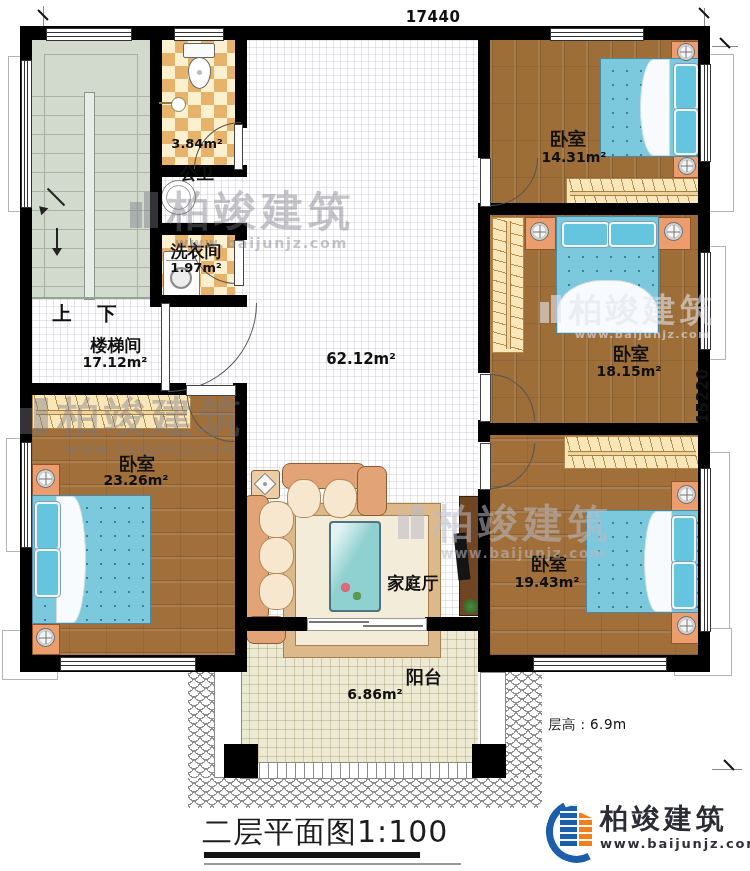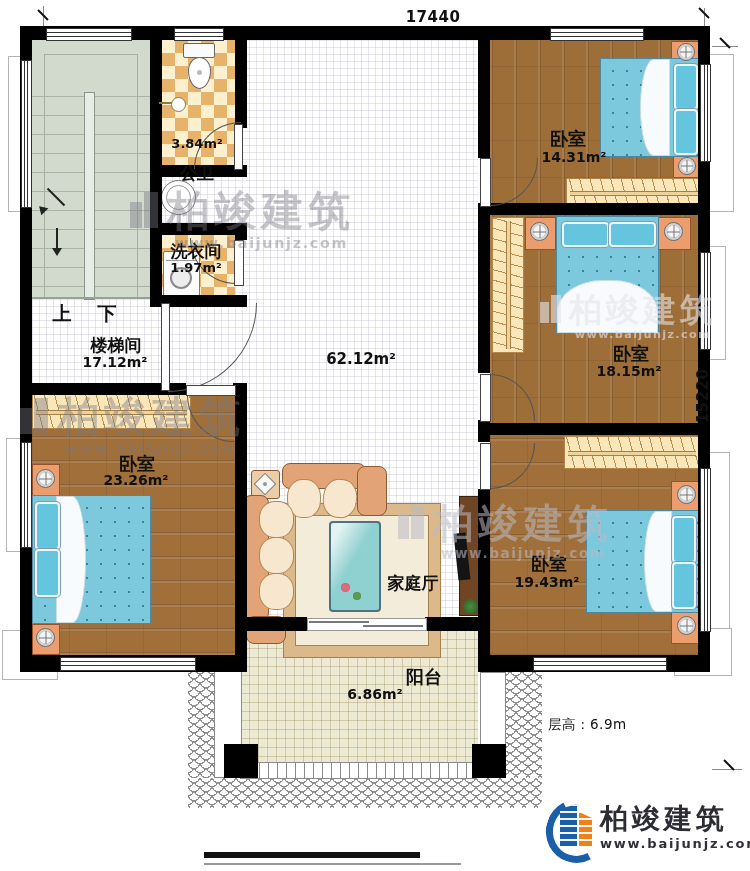--- a/index.html
+++ b/index.html
@@ -315,20 +315,23 @@
   <div class="tick" style="left:36px;top:14px;"></div>
   <div class="thin" style="left:704px;top:8px;width:1px;height:18px;"></div>
   <div class="tick" style="left:697px;top:12px;"></div>
   <div class="thin" style="left:712px;top:46px;width:26px;height:1px;"></div>
   <div class="tick" style="left:718px;top:42px;"></div>
   <div class="thin" style="left:712px;top:769px;width:30px;height:1px;"></div>
   <div class="tick" style="left:722px;top:764px;"></div>
 
   <div class="note" style="left:548px;top:716px;">层高：6.9m</div>
 
+  <div class="title-text" style="left:202px;top:812px;">
+    <span>二层平面图</span><span>1:100</span>
+  </div>
   <div class="title-bar" style="left:204px;top:852px;width:216px;height:6px;"></div>
   <div class="title-bar" style="left:204px;top:863px;width:257px;height:2px;background:#999;"></div>
 
   <div class="logo-swoosh" style="left:546px;top:799px;"></div>
   <div class="logo-b" style="left:560px;top:804px;width:17px;height:42px;background-color:#1b5ea9;clip-path:polygon(0 12%,100% 0,100% 100%,0 100%);"></div>
   <div class="logo-b" style="left:579px;top:812px;width:13px;height:34px;background-color:#f08019;clip-path:polygon(0 0,100% 18%,100% 100%,0 100%);"></div>
   <div class="logo-name" style="left:600px;top:800px;">柏竣建筑</div>
   <div class="logo-site" style="left:600px;top:836px;">www.baijunjz.com</div>
 
   <div class="wm wm-dark" style="left:128px;top:190px;font-size:42px;">

